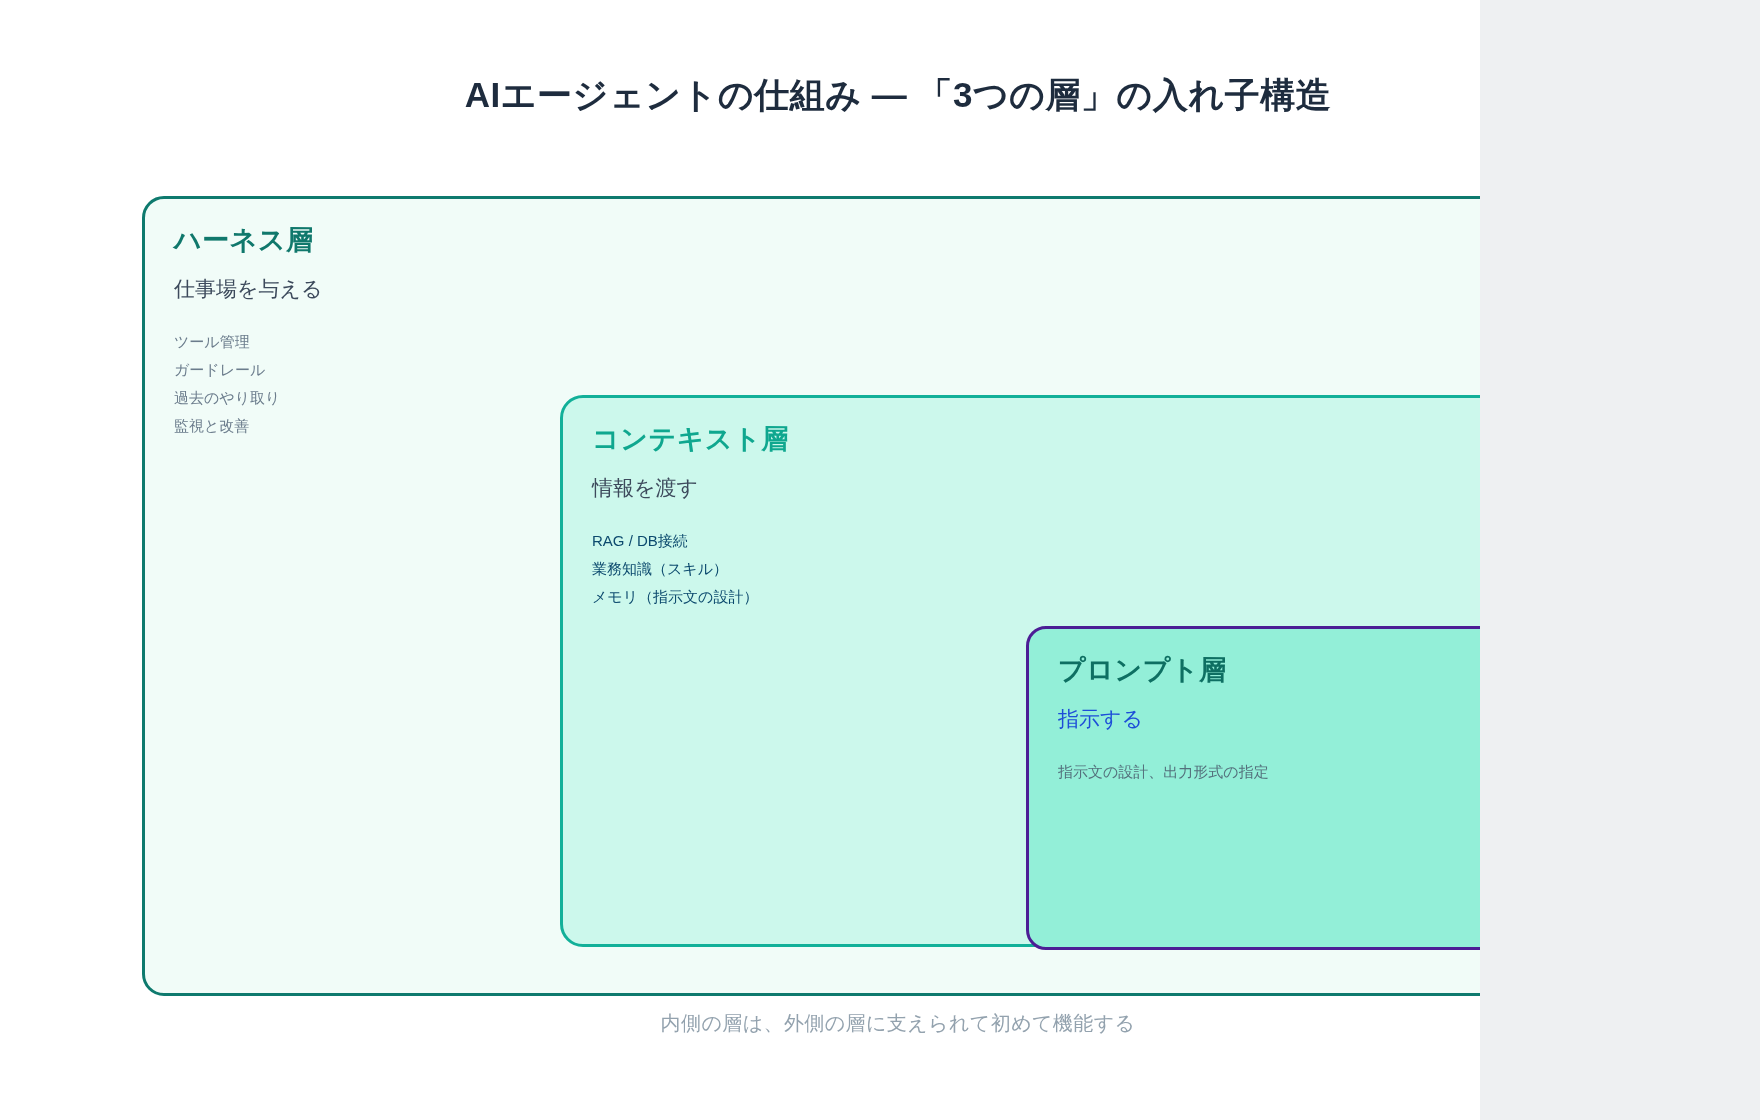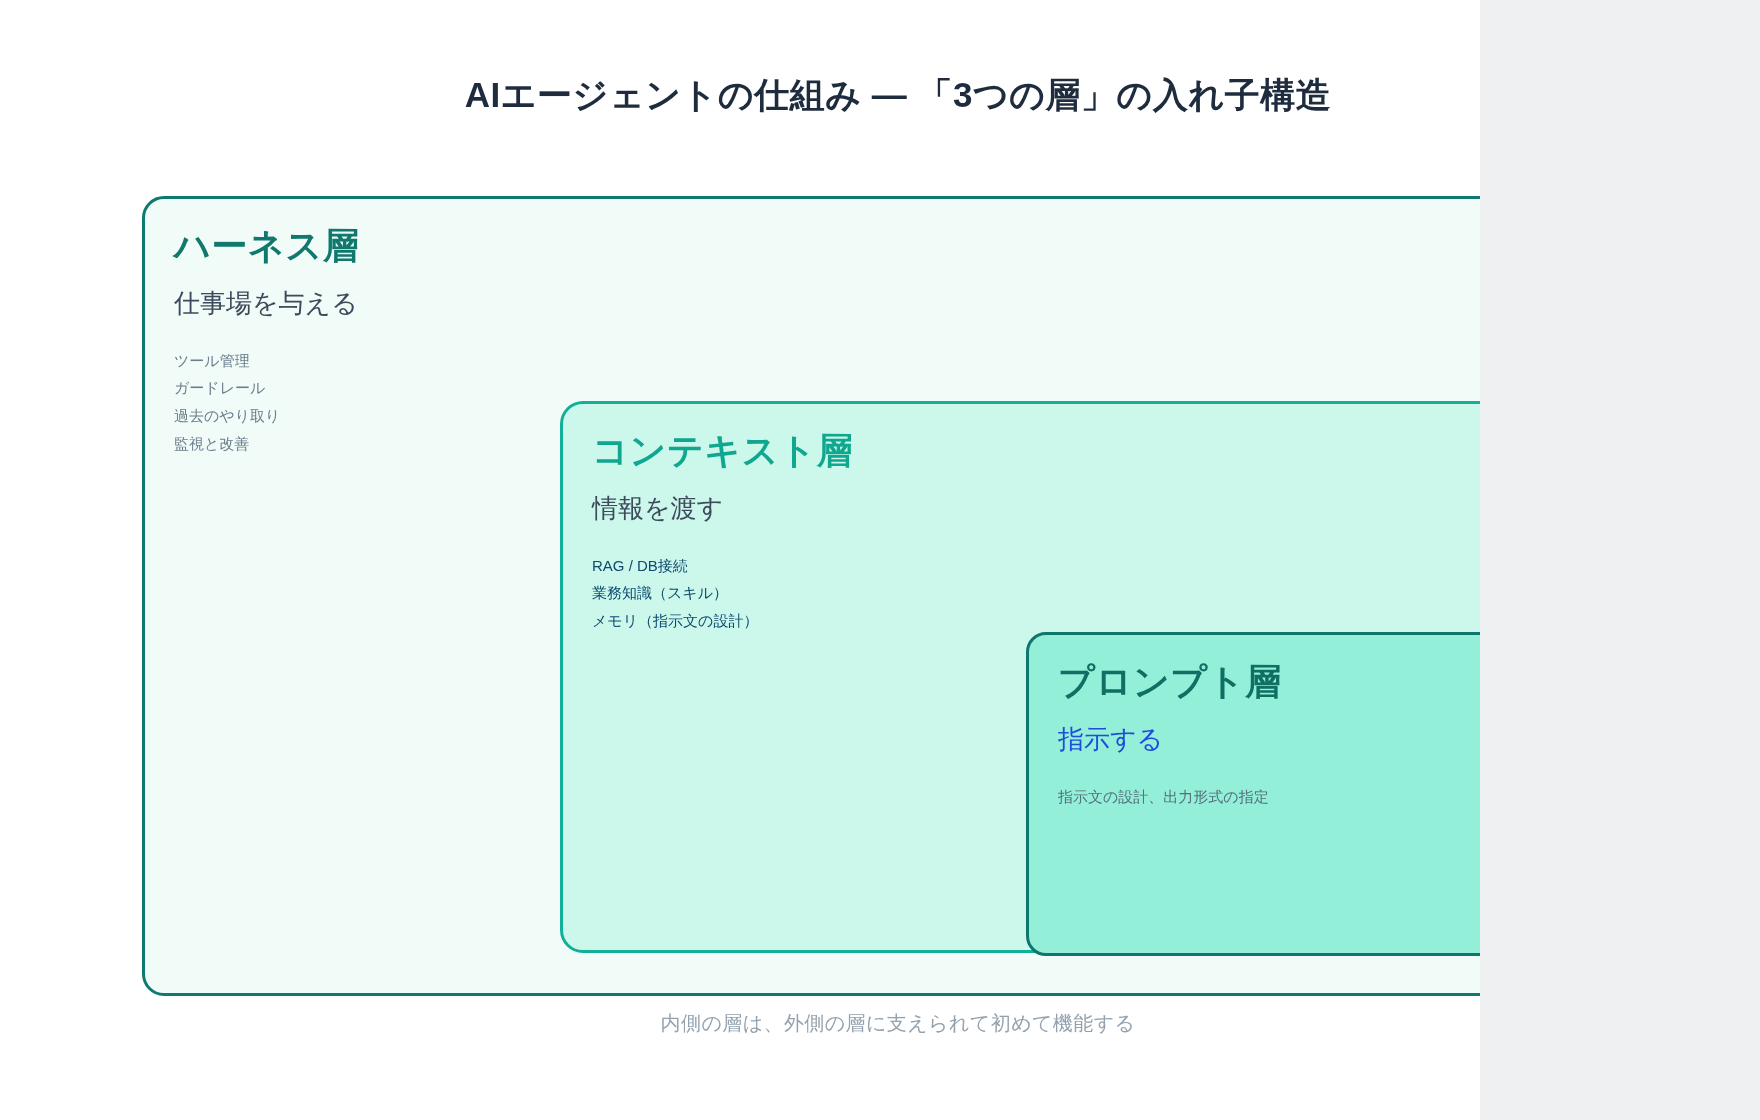--- a/index.html
+++ b/index.html
@@ -58,58 +58,58 @@
     top: 186px;
     width: 1523px;
     height: 800px;
     background: #F1FCF8;
     border: 3px solid #0E7A6E;
     border-radius: 22px;
   }
 
   .layer-context {
     left: 415px;
-    top: 202px;
+    top: 196px;
     width: 1088px;
     height: 552px;
     background: #CCF8EC;
     border: 3px solid #12B099;
     border-radius: 23px;
   }
 
   .layer-prompt {
     left: 463px;
     top: 228px;
     width: 619px;
     height: 324px;
     background: #93EFD8;
-    border: 3px solid #0f766e;
+    border: 3px solid #4c1d95;
     border-radius: 20px;
   }
 
   .layer-inner {
     position: absolute;
     left: 29px;
     top: 24px;
     right: 24px;
   }
 
   .layer-heading {
-    font-size: 36px;
+    font-size: 27px;
     font-weight: bold;
     letter-spacing: 0.6px;
     margin: 0 0 0 0;
     line-height: 1.3;
   }
   .layer-harness .layer-heading { color: #10786C; }
   .layer-context .layer-heading { color: #0FA78F; }
   .layer-prompt  .layer-heading { color: #0E6F62; }
 
   .layer-subtitle {
-    font-size: 26px;
+    font-size: 21px;
     color: #3D4A5C;
     margin-top: 17px;
     line-height: 1.3;
   }
   .layer-prompt .layer-subtitle { color: #1d4ed8; }
 
   .layer-items {
     list-style: none;
     margin: 26px 0 0 0;
     padding: 0;

